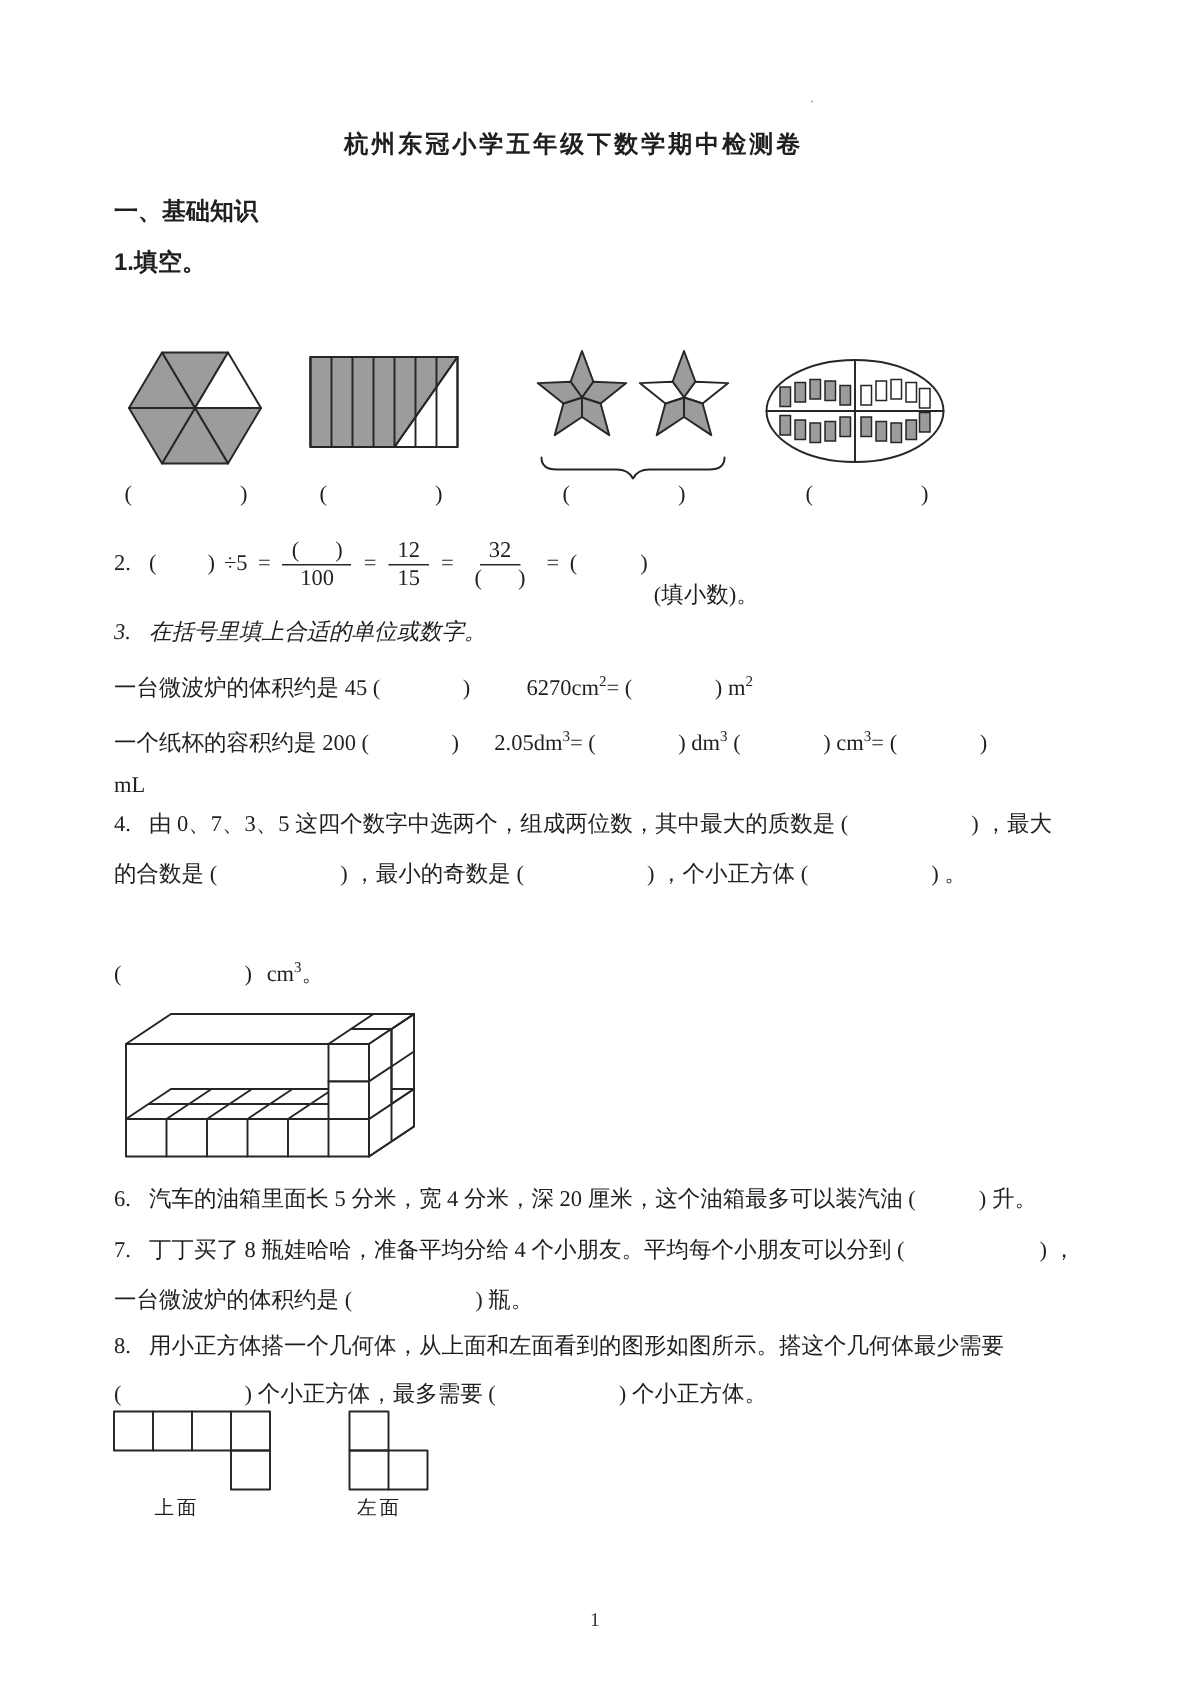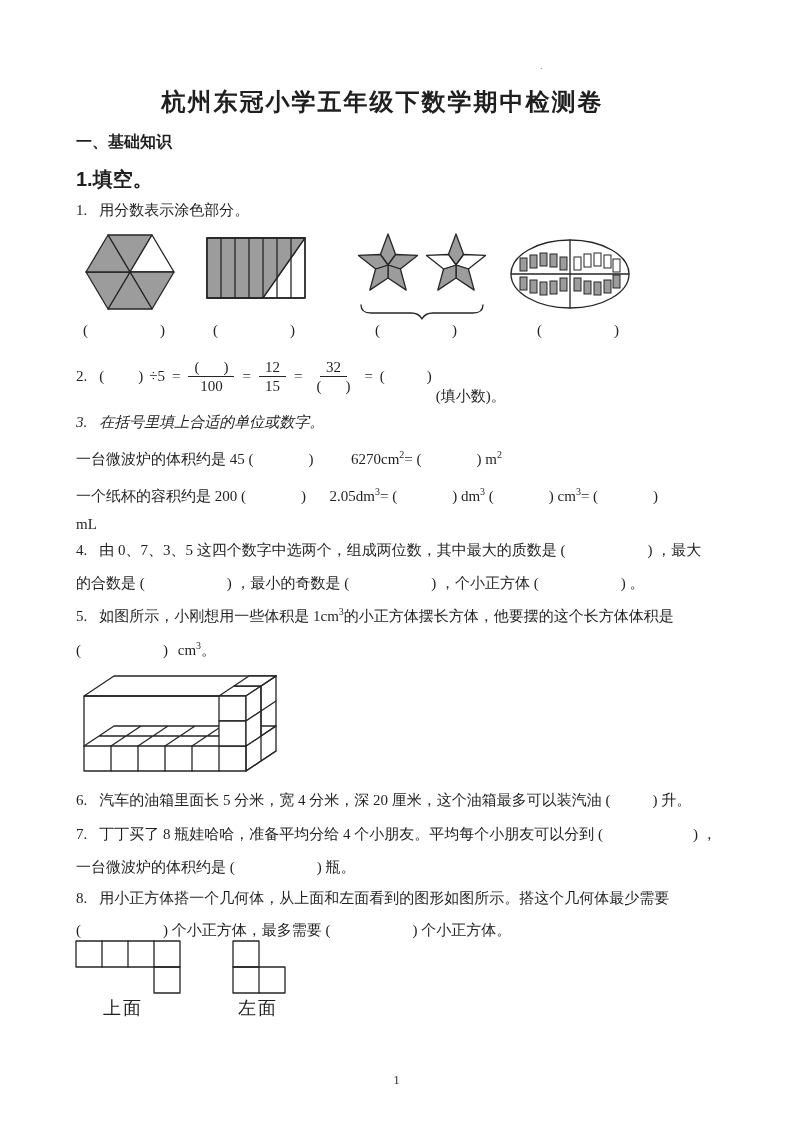--- a/index.html
+++ b/index.html
@@ -14,21 +14,21 @@
     margin:0 auto;
     background:#ffffff;
     font-family:"Liberation Serif", serif;
     color:var(--text);
     overflow:hidden;
   }
   .line{position:absolute;white-space:nowrap;font-size:15px;line-height:1.4;}
   .h-sans{font-family:"Liberation Sans", sans-serif;font-weight:bold;}
   .title{
     position:absolute;top:86px;left:0;width:765px;
-    text-align:center;font-size:24px;letter-spacing:2px;
+    text-align:center;font-size:16px;letter-spacing:2px;
   }
   .stray{position:absolute;left:540px;top:60px;font-size:10px;color:#888;}
   .qnum{display:inline-block;margin-right:12px;}
   .blank{display:inline-flex;justify-content:space-between;}
   .w44{width:44px}.w52{width:52px}.w65{width:65px}
   .w82{width:82px}.w92{width:92px}.w100{width:100px}
   .sp30{display:inline-block;width:30px;}
   .sp16{display:inline-block;width:16px;}
   sup{font-size:10px;line-height:0;}
   
@@ -39,39 +39,36 @@
   .frac .bot{padding:0 6px;}
   .fparen{display:inline-flex;justify-content:space-between;width:34px;}
   
   svg{position:absolute;overflow:visible;}
   .sh{fill:var(--shade);stroke:var(--line);stroke-width:1.3;stroke-linejoin:round;}
   .wh{fill:#ffffff;stroke:var(--line);stroke-width:1.3;stroke-linejoin:round;}
   .ln{fill:none;stroke:var(--line);stroke-width:1.3;stroke-linejoin:round;stroke-linecap:round;}
   .face{fill:#ffffff;stroke:var(--line);stroke-width:1.3;stroke-linejoin:round;}
   .bead{fill:var(--shade);stroke:var(--line);stroke-width:1;}
   .beadw{fill:#ffffff;stroke:var(--line);stroke-width:1;}
-  .viewlabel{position:absolute;font-size:18px;letter-spacing:2px;}
+  .viewlabel{position:absolute;font-size:13px;letter-spacing:2px;}
   .pagenum{position:absolute;top:1072px;left:0;width:793px;text-align:center;font-size:13px;color:#333;}
 </style>
 </head>
 <body>
 
 <div class="page">
 
   <div class="stray">.</div>
 
   <div class="title h-sans">杭州东冠小学五年级下数学期中检测卷</div>
 
   <div class="line h-sans" style="left:76px;top:131px;font-size:16px;">一、基础知识</div>
 
-  <div class="line h-sans" style="left:76px;top:165px;font-size:20px;">1.填空。</div>
-
-  <div class="line" style="left:76px;top:200px;">
-    <span class="qnum">1.</span><span>用分数表示涂色部分。</span>
-  </div>
+  <div class="line h-sans" style="left:76px;top:165px;font-size:16px;">1.填空。</div>
+
 
   <svg style="left:82px;top:230px;" width="96" height="84" viewBox="0 0 96 84">
     <polygon class="sh" points="48,42 70,5 26,5"></polygon>
     <polygon class="wh" points="48,42 92,42 70,5"></polygon>
     <polygon class="sh" points="48,42 70,79 92,42"></polygon>
     <polygon class="sh" points="48,42 26,79 70,79"></polygon>
     <polygon class="sh" points="48,42 4,42 26,79"></polygon>
     <polygon class="sh" points="48,42 26,5 4,42"></polygon>
   </svg>
 
@@ -254,23 +251,20 @@
         <span>)</span>
       </span>
     <span>，个小正方体</span>
     <span class="blank w92">
         <span>(</span>
         <span>)</span>
       </span>
     <span>。</span>
   </div>
 
-  <div class="line" style="left:76px;top:606px;">
-    <span class="qnum">5.</span><span><span>如图所示，小刚想用一些体积是 1cm</span><sup>3</sup><span>的小正方体摆长方体，他要摆的这个长方体体积是</span></span>
-  </div>
   <div class="line" style="left:76px;top:640px;">
     <span class="blank w92">
         <span>(</span>
         <span>)</span>
       </span>
     <span style="margin-left:6px;"><span>cm</span><sup>3</sup><span>。</span></span>
   </div>
 
   <svg style="left:80px;top:670px;" width="206" height="108" viewBox="0 0 206 108">
 

